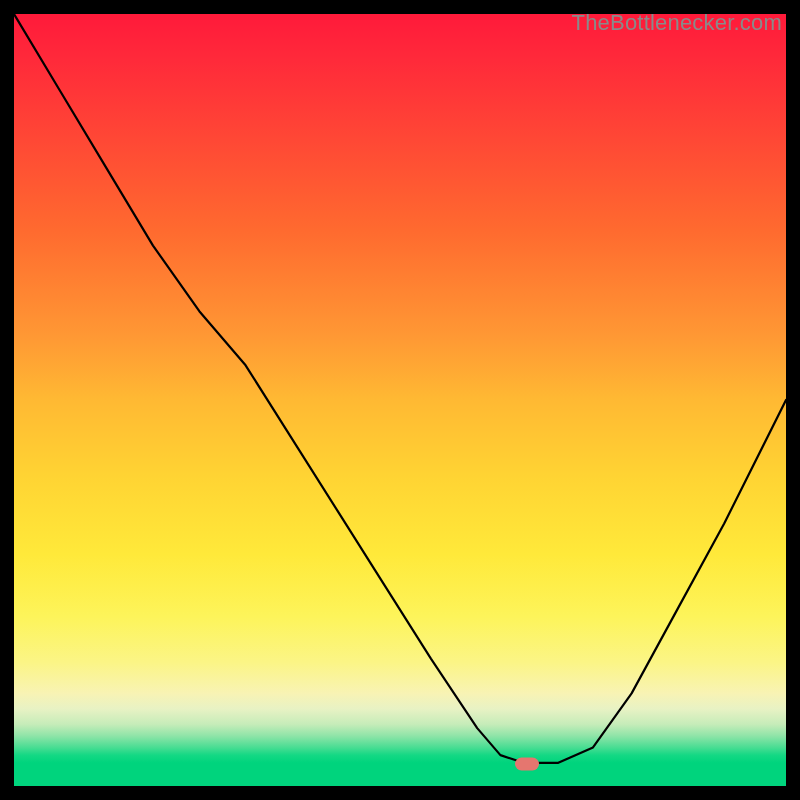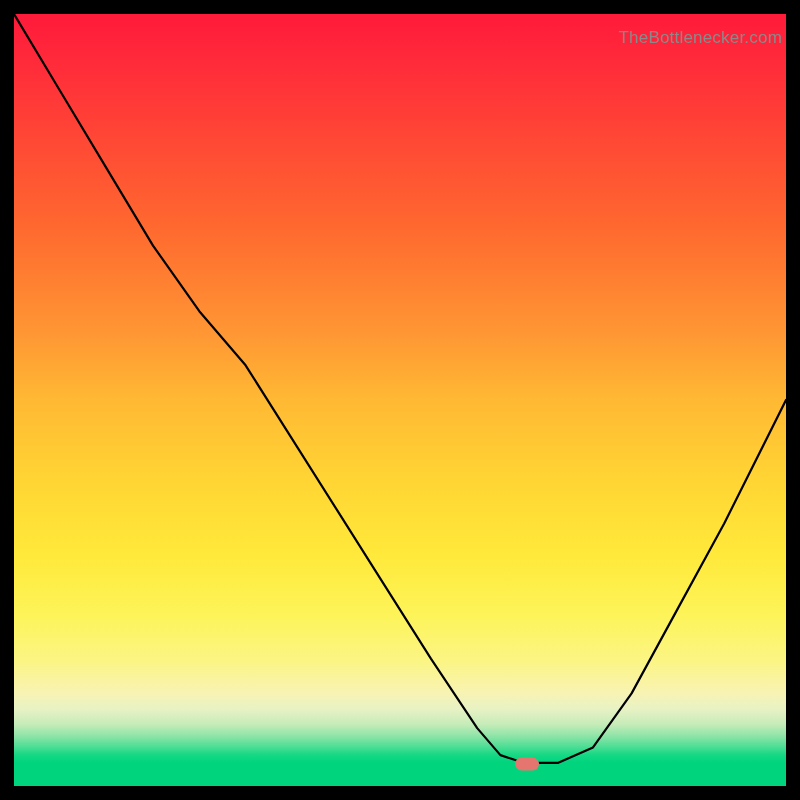--- a/index.html
+++ b/index.html
@@ -64,25 +64,25 @@
   .marker {
     position: absolute;
     width: 24px;
     height: 13px;
     border-radius: 7px;
     background: #e5766f;
     transform: translate(-50%, -50%);
   }
   .watermark {
     position: absolute;
-    top: 28px;
+    top: 10px;
     right: 18px;
     color: #8a8a8a;
     font-family: Arial, Helvetica, sans-serif;
-    font-size: 17px;
+    font-size: 22px;
     letter-spacing: 0.2px;
     user-select: none;
   }
 </style>
 </head>
 <body>
 
 <div class="frame">
   <div class="plot-area">
     <div class="gradient"></div>

